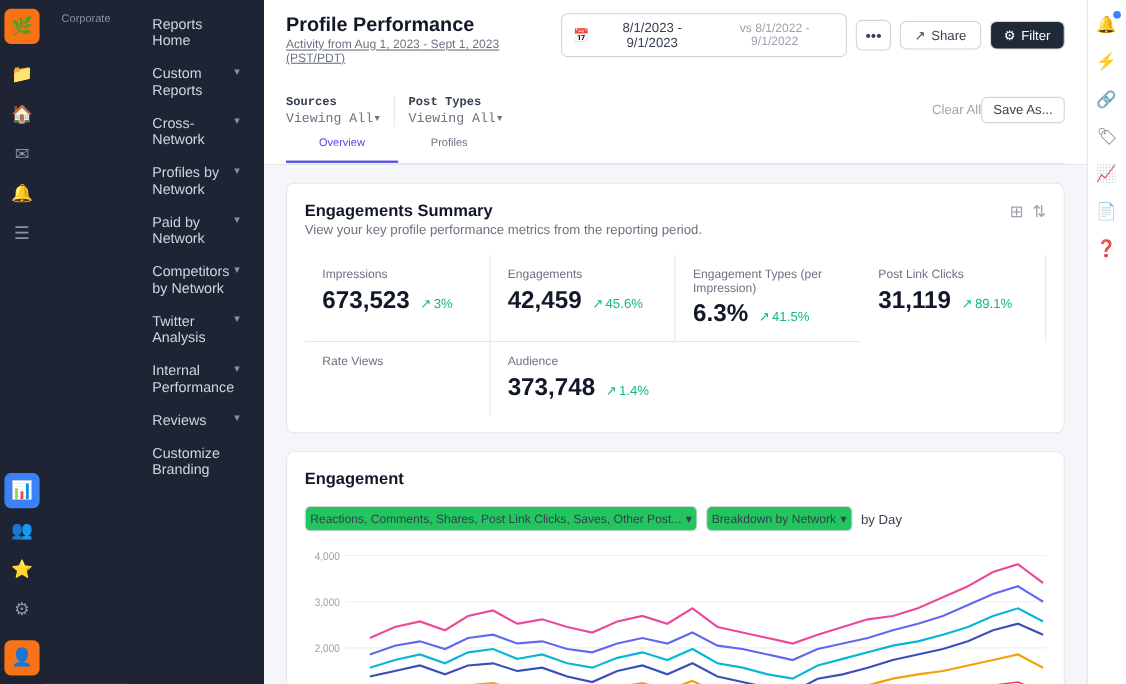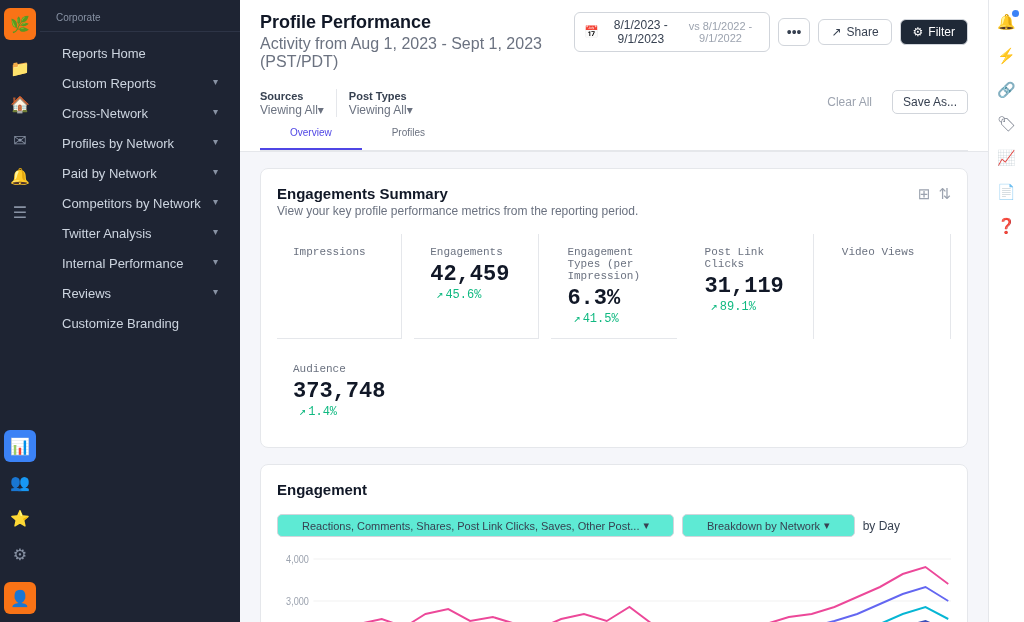--- a/index.html
+++ b/index.html
@@ -27,21 +27,21 @@
     .icon-rail .rail-icon.active { background: #3b82f6; color: white; }
     .icon-rail .rail-icon.orange { background: #f97316; color: white; }
     .icon-rail .spacer { flex: 1; }
 
     
     .sidebar {
       width: 200px;
       background: #1e2433;
       color: #cdd5e0;
       display: flex;
-      flex-direction: column;
+      flex-direction: row;
       flex-shrink: 0;
       overflow-y: auto;
     }
     .sidebar-header {
       padding: 12px 16px 8px;
       border-bottom: 1px solid #2d3446;
     }
     .sidebar-header .corp { font-size: 10px; color: #8892a4; }
     .sidebar-header .title { font-size: 15px; font-weight: 700; color: white; }
     .sidebar-nav { padding: 6px 0; }
@@ -98,24 +98,24 @@
     
     .page-header {
       background: white;
       padding: 12px 20px 0;
       border-bottom: 1px solid #e5e7eb;
     }
     .page-header-top {
       display: flex;
       align-items: flex-start;
       justify-content: center;
-      margin-bottom: 10px;
+      margin-bottom: 20px;
     }
     .page-title { font-size: 18px; font-weight: 700; color: #111827; }
-    .page-subtitle { font-size: 16px; color: #6b7280; margin-top: 2px; }
+    .page-subtitle { font-size: 11px; color: #6b7280; margin-top: 2px; text-decoration: underline; }
     .header-actions { display: flex; align-items: center; gap: 8px; }
     .date-btn {
       display: flex; align-items: center; gap: 5px;
       border: 1px solid #d1d5db;
       border-radius: 6px;
       padding: 5px 10px;
       font-size: 12px;
       cursor: pointer;
       background: white;
       color: #374151;
@@ -159,28 +159,29 @@
       display: flex;
       align-items: center;
       gap: 12px;
       padding: 8px 0 0;
     }
     .filter-dropdown {
       display: flex;
       flex-direction: column;
       gap: 1px;
       cursor: pointer;
+      font-family: Liberation Mono, monospace;
     }
     .filter-dropdown label { font-size: 11px; color: #374151; font-weight: 600; }
     .filter-dropdown .val {
       display: flex; align-items: center; gap: 0;
       font-size: 12px; color: #6b7280;
     }
     .filter-sep { width: 1px; height: 28px; background: #e5e7eb; }
-    .filter-actions { margin-left: auto; display: flex; gap: 20px; padding-bottom: 2px; }
+    .filter-actions { margin-left: auto; display: flex; gap: 0; padding-bottom: 2px; }
     .clear-btn {
       font-size: 12px; color: #9ca3af; background: none; border: none; cursor: pointer;
     }
     .save-btn {
       border: 1px solid #d1d5db; border-radius: 5px;
       padding: 4px 10px; font-size: 12px; cursor: pointer;
       background: white; color: #374151;
     }
 
     
@@ -226,45 +227,44 @@
       justify-content: space-between;
       margin-bottom: 16px;
     }
     .card-title { font-size: 15px; font-weight: 700; color: #111827; }
     .card-subtitle { font-size: 12px; color: #6b7280; margin-top: 2px; }
     .card-icons { display: flex; gap: 8px; color: #9ca3af; font-size: 15px; cursor: pointer; }
 
     
     .metrics-grid {
       display: grid;
-      grid-template-columns: repeat(5, 1fr);
-      gap: 12px;
-      font-family: Liberation Mono, monospace;
+      grid-template-columns: repeat(4, 1fr);
+      gap: 0;
     }
     .metric-cell {
       padding: 12px 16px;
       border-right: 1px solid #e5e7eb;
       border-bottom: 1px solid #e5e7eb;
     }
     .metric-cell:nth-child(3n) { border-right: none; }
     .metric-cell:nth-child(4), .metric-cell:nth-child(5), .metric-cell:nth-child(6) { border-bottom: none; }
     .metric-label { font-size: 11px; color: #6b7280; margin-bottom: 4px; }
     .metric-value { font-size: 22px; font-weight: 700; color: #111827; }
     .metric-change { display: inline-flex; align-items: center; gap: 2px; font-size: 12px; margin-left: 6px; }
     .metric-change.up { color: #10b981; }
     .metric-change.down { color: #ef4444; }
 
     
     .chart-controls {
       display: flex; align-items: center; gap: 8px; margin-bottom: 12px;
     }
     .chart-select {
       border: 1px solid #d1d5db; border-radius: 5px;
-      padding: 4px 24px; font-size: 11px; color: #374151;
-      background: #5eead4; cursor: pointer;
+      padding: 4px 4px; font-size: 11px; color: #374151;
+      background: #22c55e; cursor: pointer;
       display: flex; align-items: center; gap: 4px; text-align: center;
     }
     .chart-by { font-size: 12px; color: #374151; }
 
     
     .chart-area { width: 100%; }
     svg.chart { width: 100%; height: 200px; }
   </style>
 </head>
 <body>
@@ -394,20 +394,24 @@
         </div>
         <div class="card-icons">
           <span>⊞</span>
           <span>⇅</span>
         </div>
       </div>
       <div class="metrics-grid">
 
         <div class="metric-cell">
           <div class="metric-label">Impressions</div>
+          <div>
+            <span class="metric-value">673,523</span>
+            <span class="metric-change up">↗ <span>3%</span></span>
+          </div>
         </div>
         <div class="metric-cell">
           <div class="metric-label">Engagements</div>
           <div>
             <span class="metric-value">42,459</span>
             <span class="metric-change up">↗ <span>45.6%</span></span>
           </div>
         </div>
         <div class="metric-cell">
           <div class="metric-label">Engagement Types (per Impression)</div>
@@ -418,21 +422,21 @@
         </div>
 
         <div class="metric-cell">
           <div class="metric-label">Post Link Clicks</div>
           <div>
             <span class="metric-value">31,119</span>
             <span class="metric-change up">↗ <span>89.1%</span></span>
           </div>
         </div>
         <div class="metric-cell">
-          <div class="metric-label">Video Views</div>
+          <div class="metric-label">Rate Views</div>
         </div>
         <div class="metric-cell">
           <div class="metric-label">Audience</div>
           <div>
             <span class="metric-value">373,748</span>
             <span class="metric-change up">↗ <span>1.4%</span></span>
           </div>
         </div>
       </div>
     </div>

